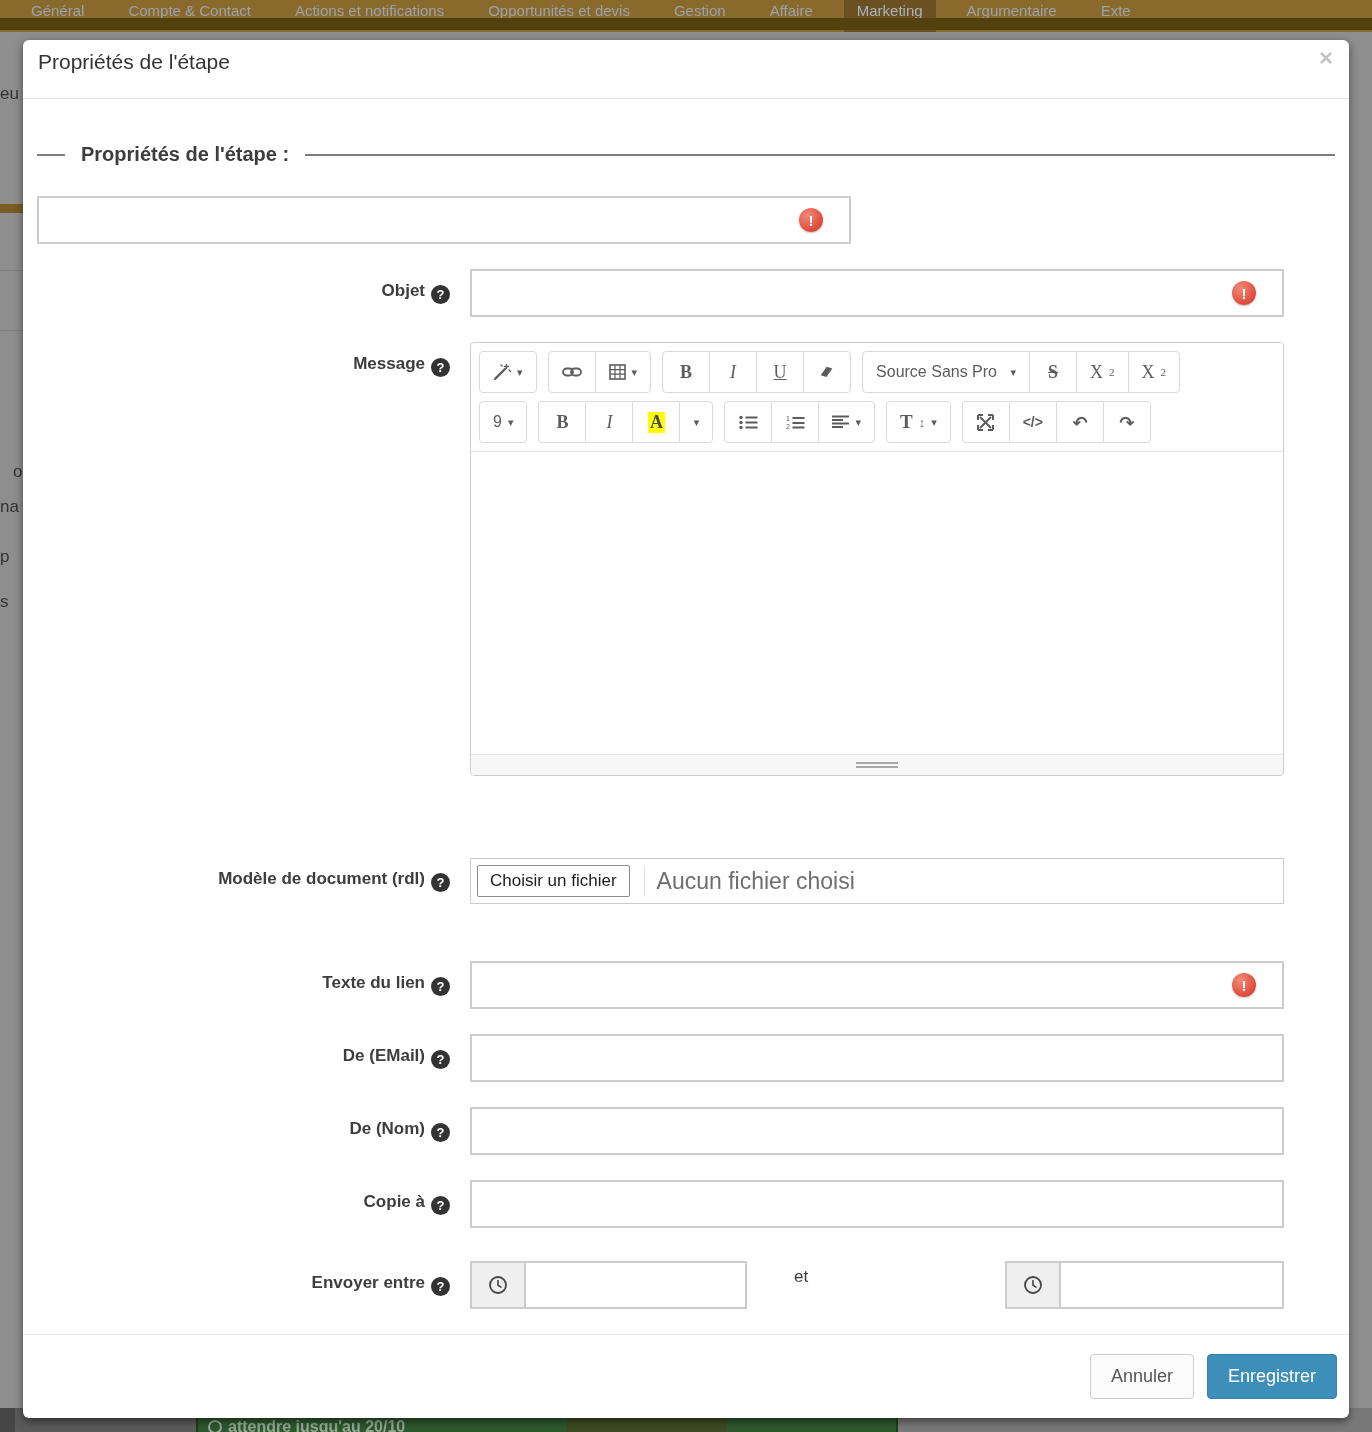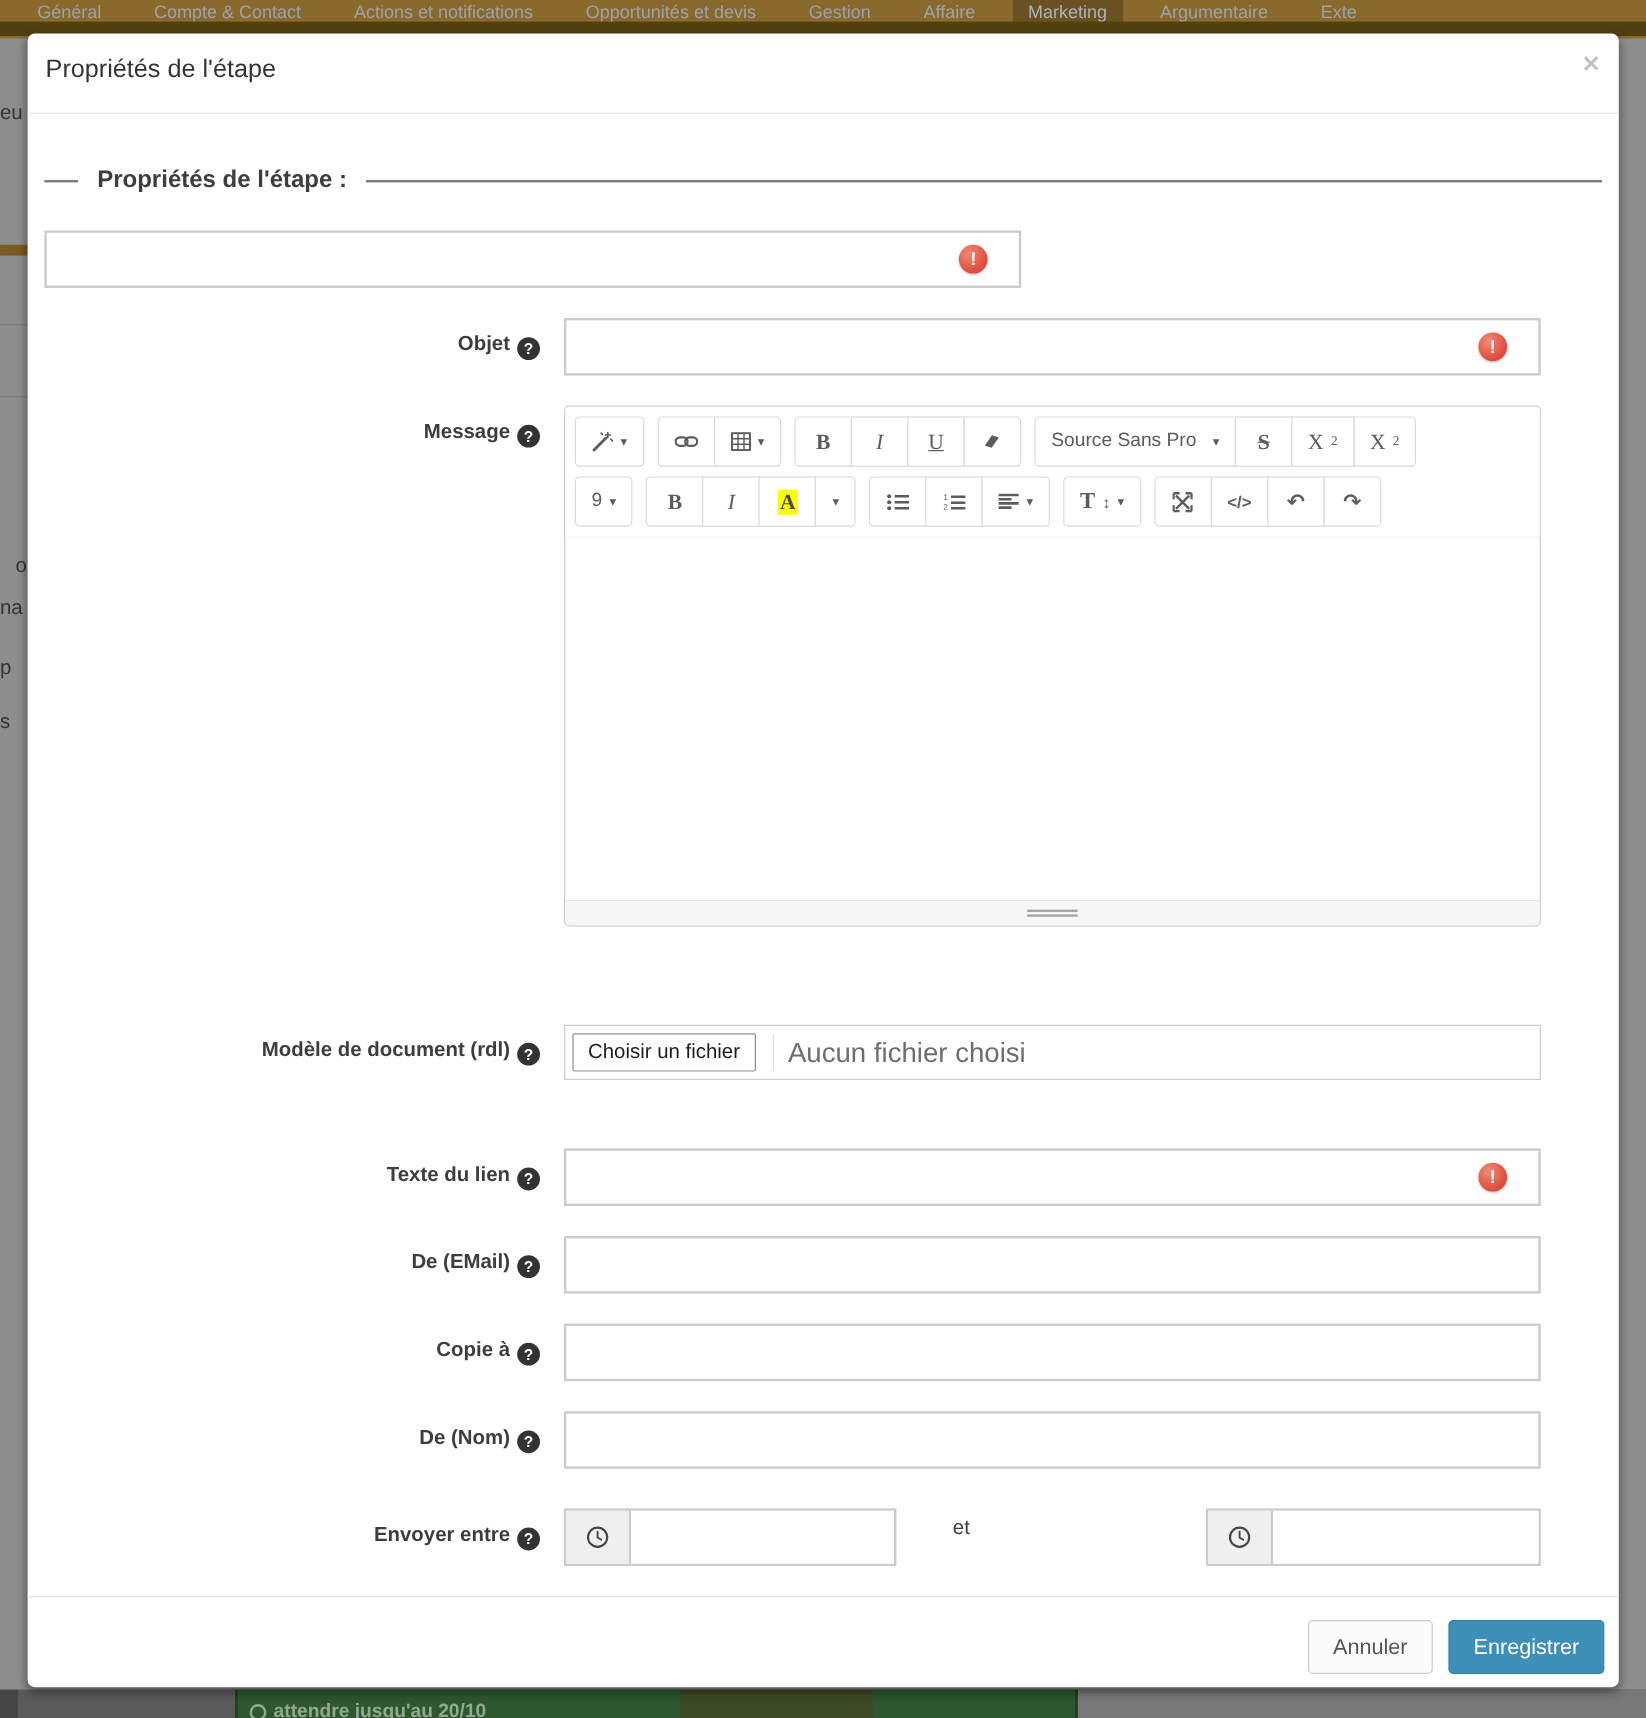--- a/index.html
+++ b/index.html
@@ -16,21 +16,21 @@
   .bg-line { position:absolute; left:0; width:23px; height:1px; background:#7f7f7f; }
   .bg-bottom { position:absolute; left:0; top:1408px; width:1372px; height:24px; background:#5a5a5a; overflow:hidden;padding-left:12px; }
   .bg-bottom .right-gray { position:absolute; left:898px; top:0; width:474px; height:24px; background:#787878; }
   .bg-bottom .left-dark { position:absolute; left:0; top:0; width:15px; height:24px; background:#454545; }
   .green-bar { position:absolute; left:196px; top:0; width:702px; height:24px; background:#2d572d; border-left:2px solid #1e3d1e; border-right:2px solid #1e3d1e; }
   .green-olive { position:absolute; left:369px; top:0; width:160px; height:24px; background:#3e4a23; }
   .green-text { position:absolute; left:10px; top:10px; color:#93a893; font-size:16px; font-weight:bold; white-space:nowrap; display:flex; align-items:center; gap:6px; }
   .green-clock { width:14px; height:14px; border:2px solid #93a893; border-radius:50%; display:inline-block; }
 
   
-  .modal { position:absolute; left:23px; top:28px; width:1326px; height:1378px; background:#fff; border-radius:6px; box-shadow:0 3px 9px rgba(0,0,0,.5); display:flex; flex-direction:column; }
+  .modal { position:absolute; left:23px; top:40px; width:1326px; height:1378px; background:#fff; border-radius:6px; box-shadow:0 3px 9px rgba(0,0,0,.5); display:flex; flex-direction:column;justify-content:flex-end; }
   .modal-header { position:relative; height:67px; border-bottom:1px solid #e5e5e5; padding:18px 16px 0 15px; flex:none; }
   .modal-title { font-size:21px; color:#333; font-weight:normal; }
   .modal-close { position:absolute; right:16px; top:14px; color:#c3c3c3; font-size:24px; font-weight:bold; line-height:1; cursor:pointer; background:none; border:none; font-family:"Liberation Sans", sans-serif; }
   .modal-body { flex:1; padding:0 14px; }
 
   .legend-row { display:flex; align-items:center; margin:44px 0 30px 0; }
   .legend-dash { width:28px; height:2px; background:#7d7d7d; flex:none; }
   .legend-text { font-size:20px; font-weight:bold; color:#3d3d3d; margin:0 16px; white-space:nowrap; }
   .legend-line { flex:1; height:2px; background:#7d7d7d; }
 
@@ -334,30 +334,30 @@
       <div class="form-label">
         <span>De (EMail)</span><span class="qicon">?</span>
       </div>
       <div class="form-control-col">
         <input class="text-input" type="text" value="" style="">
       </div>
     </div>
 
     <div class="form-row">
       <div class="form-label">
+        <span>De (Nom)</span><span class="qicon">?</span>
+      </div>
+      <div class="form-control-col">
+        <input class="text-input" type="text" value="" style="">
+      </div>
+    </div>
+
+    <div class="form-row">
+      <div class="form-label">
         <span>Copie à</span><span class="qicon">?</span>
-      </div>
-      <div class="form-control-col">
-        <input class="text-input" type="text" value="" style="">
-      </div>
-    </div>
-
-    <div class="form-row">
-      <div class="form-label">
-        <span>De (Nom)</span><span class="qicon">?</span>
       </div>
       <div class="form-control-col">
         <input class="text-input" type="text" value="" style="">
       </div>
     </div>
 
     <div class="spacer-md" style="height:8px;"></div>
 
     <div class="form-row">
       <div class="form-label">

